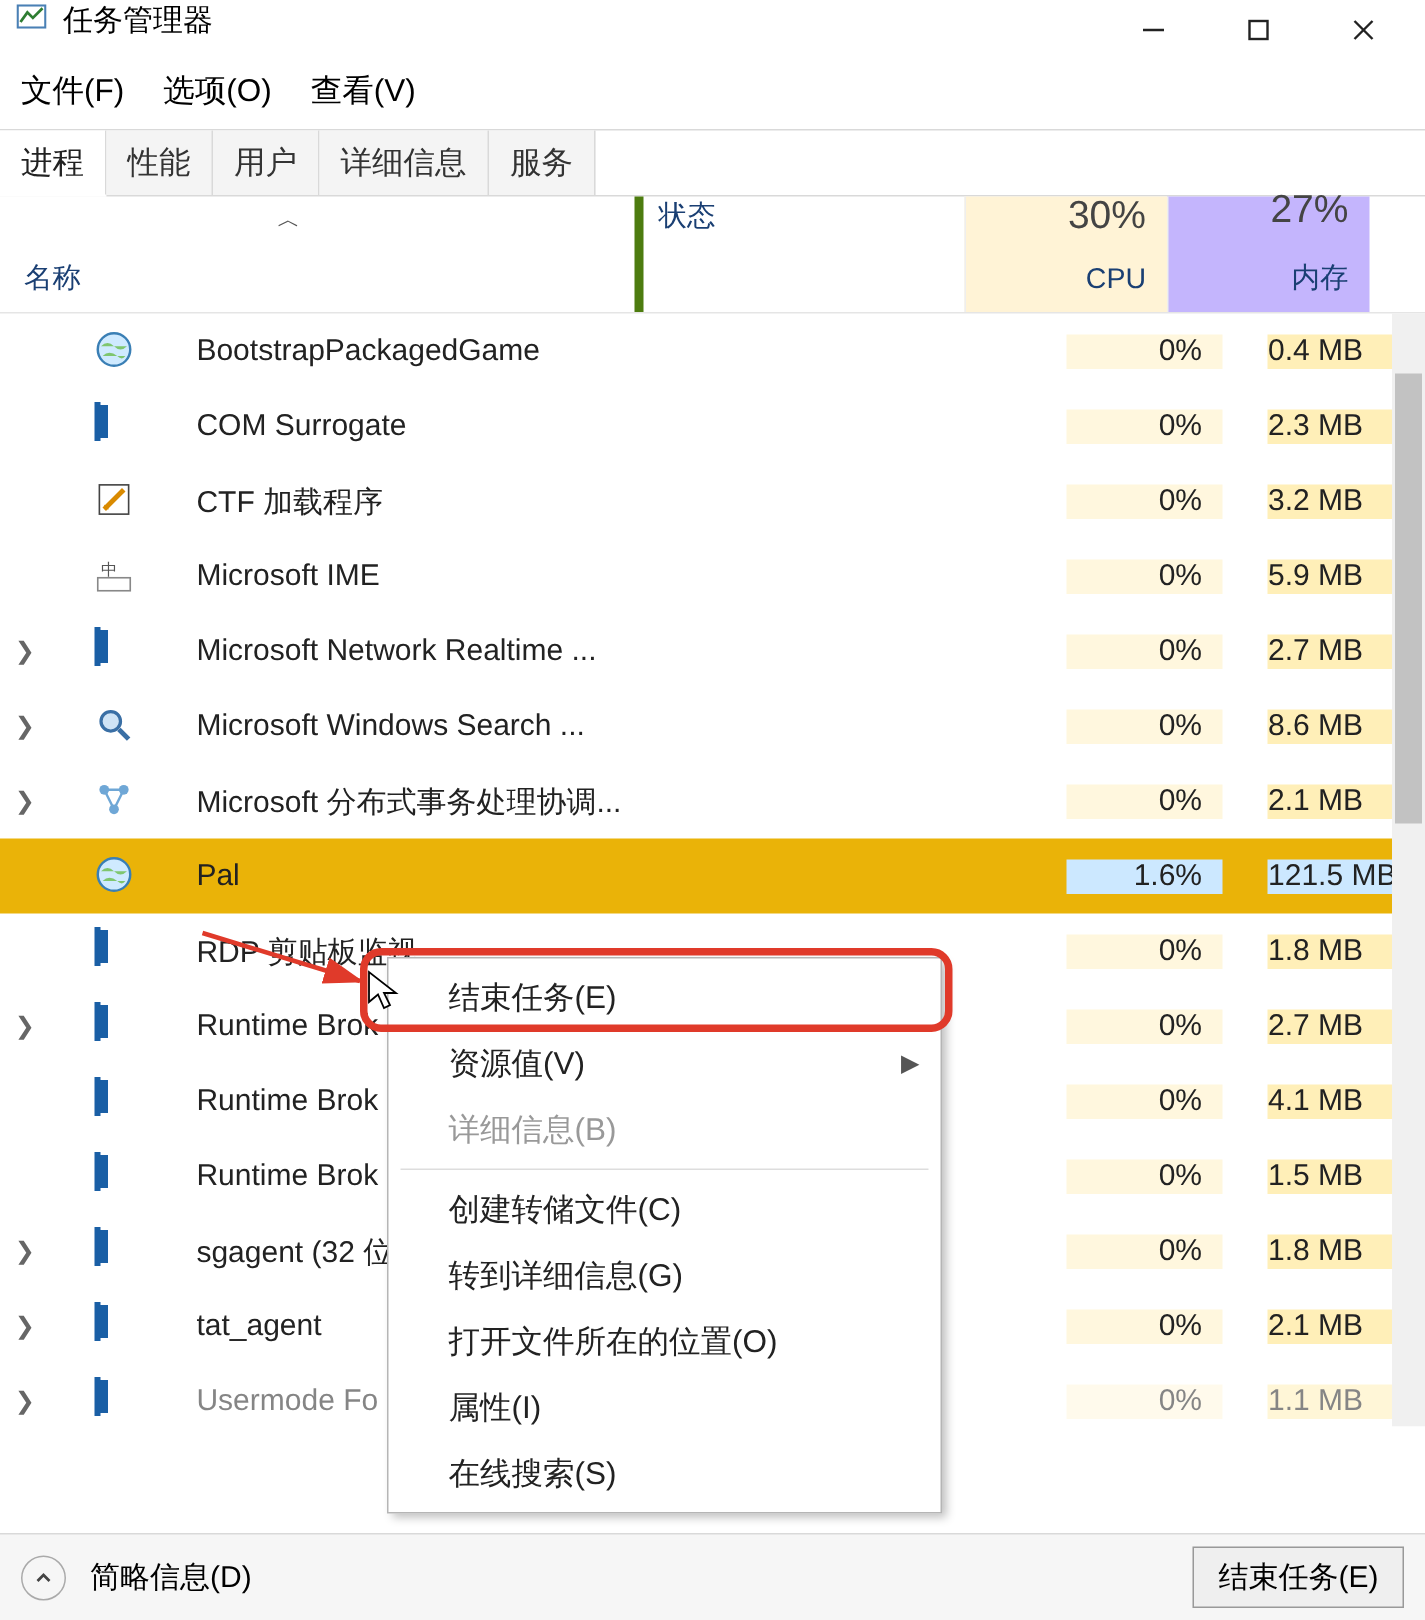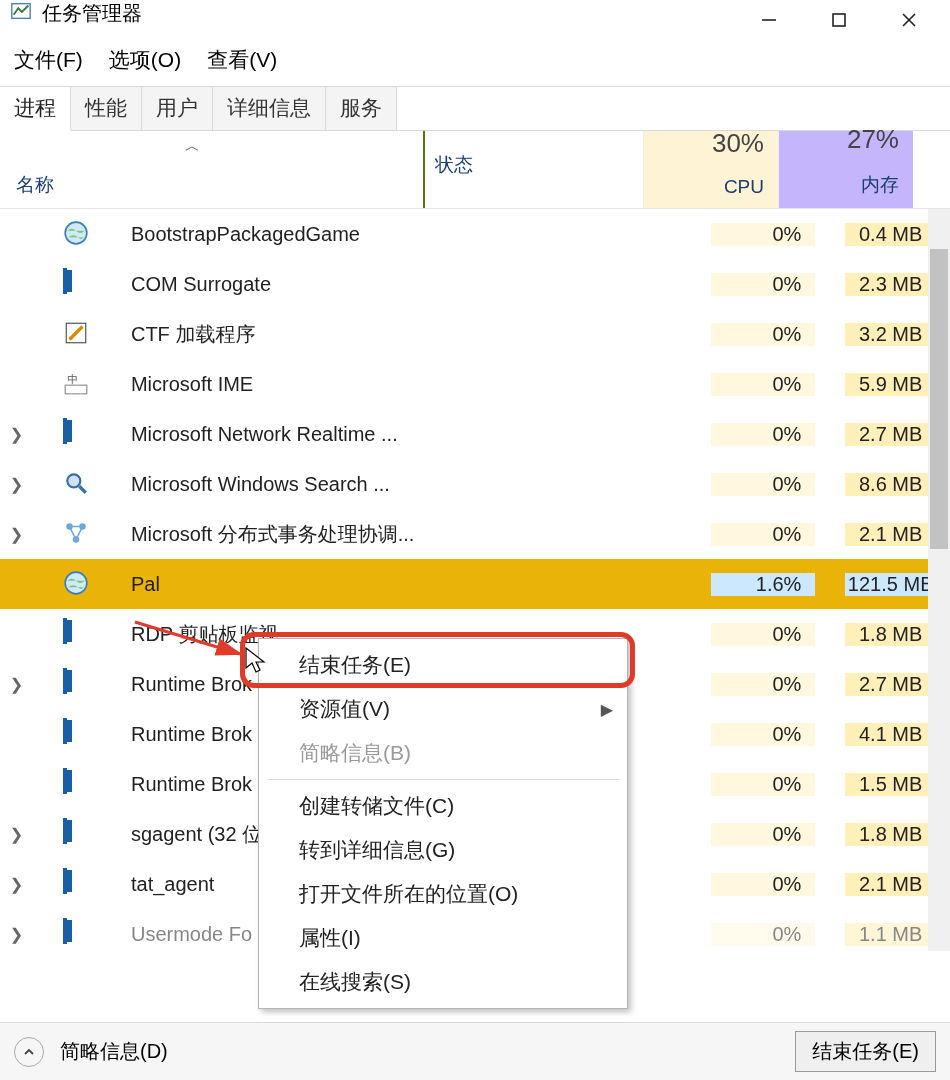--- a/index.html
+++ b/index.html
@@ -77,22 +77,22 @@
     width: 423px;
     display:flex; flex-direction:column; justify-content:flex-end;
     padding: 0 0 10px 16px;
     position:relative;
   }
   .col-name .sort-chevron{
     position:absolute; top:6px; left:185px; font-size:15px; color:#555;
   }
   .col-status {
     width: 220px;
-    display:flex; align-items:center; padding-bottom:10px;
-    border-left:2px solid #4d7c0f;
+    display:flex; align-items:flex-start; padding-bottom:10px;
+    border-left:6px solid #4d7c0f;
     padding-left:10px;
   }
   .col-cpu, .col-mem {
     width: 135px;
     display:flex; flex-direction:column; align-items:flex-end; justify-content:flex-end;
     padding: 0 14px 10px 0;
     border-left:1px solid #eee;
     gap:15px;
   }
   .col-cpu { background:#fff3d6; }
@@ -117,21 +117,21 @@
     width: 44px; text-align:center; color:#666; font-size:16px;
   }
   .row .icon { width:28px; height:28px; margin-right:10px; flex-shrink:0;}
   .row .name { flex:0 0 auto; width: 355px; overflow:hidden; white-space:nowrap; text-overflow:ellipsis;}
   .row .status { width: 220px; }
   .row .cpu {
     width:135px; text-align:right; padding-right:14px;
     background:#fff7de;
   }
   .row .mem {
-    width:135px; text-align:center; padding-right:14px;
+    width:135px; text-align:left; padding-right:14px;
     background:#ffefb8;
   }
   .row.selected { background:#eab308; }
   .row.selected .cpu { background:#cce8ff; }
   .row.selected .mem { background:#cce8ff; }
   .row.faded .name, .row.faded .cpu, .row.faded .mem { opacity:0.55; }
 
   
   .vscroll {
     position:absolute; right:0; top:0; width:22px; height:100%;
@@ -412,21 +412,21 @@
     <div class="thumb"></div>
   </div>
 </div>
 
 <div class="context-menu">
   <div class="item">结束任务(E)</div>
   <div class="item">
     <span>资源值(V)</span>
     <span class="sub-arrow">▶</span>
   </div>
-  <div class="item disabled">简略信息(B)</div>
+  <div class="item disabled">详细信息(B)</div>
   <hr>
   <div class="item">创建转储文件(C)</div>
   <div class="item">转到详细信息(G)</div>
   <div class="item">打开文件所在的位置(O)</div>
   <div class="item">属性(I)</div>
   <div class="item">在线搜索(S)</div>
 </div>
 
 <div class="highlight-box"></div>
 <svg class="arrow-annot" width="130" height="50">

